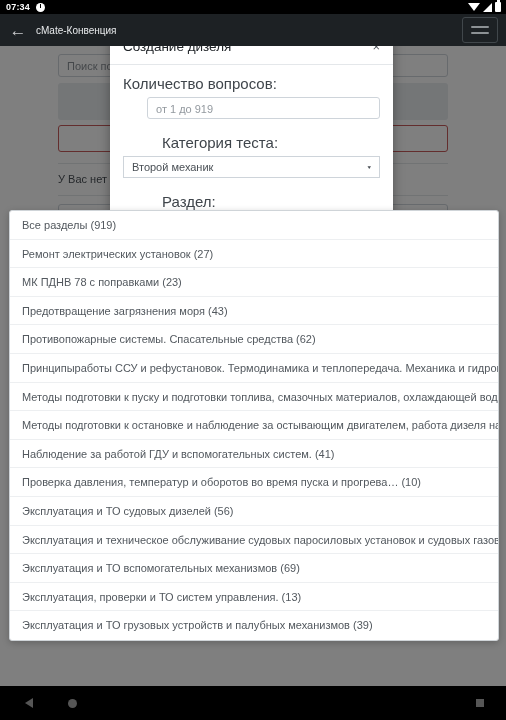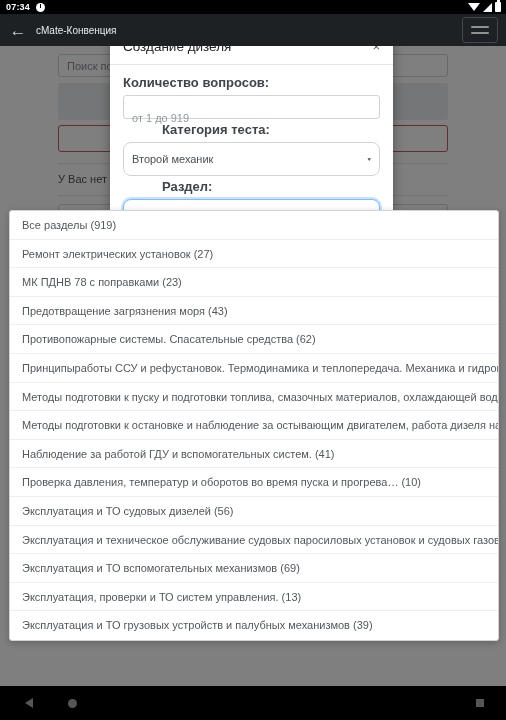--- a/index.html
+++ b/index.html
@@ -214,40 +214,40 @@
   }
   .modal-close {
     margin-left: auto;
     color: #4a4f55;
     font-size: 13px;
     cursor: pointer;
     line-height: 1;
   }
   .modal-body { padding: 10px 13px 14px 13px; }
   .fld-label {
-    font-size: 13px;
+    font-size: 15px;
     color: #3f454b;
     margin-bottom: 5px;
-    font-weight: bold;
-  }
-  .fld-label.second { margin-top: 3px; padding-left: 39px; }
+  }
+  .fld-label.second { margin-top: 15px; padding-left: 39px; }
   .fld-input {
     height: 22px;
     border: 1px solid #ced4da;
     border-radius: 3px;
     font-size: 11px;
     color: #93999f;
-    padding: 11px 8px;
+    padding: 0 8px;
     line-height: 22px;
     box-sizing: border-box;
+    margin-left: 24px;
   }
   .fld-select {
-    height: 34px;
+    height: 22px;
     border: 1px solid #ced4da;
-    border-radius: 8px;
+    border-radius: 0;
     font-size: 11px;
     color: #4a5056;
     padding: 0 8px;
     line-height: 22px;
     box-sizing: border-box;
     display: flex;
     align-items: center;
     cursor: pointer;
     background: #fff;
     gap: 46px;

